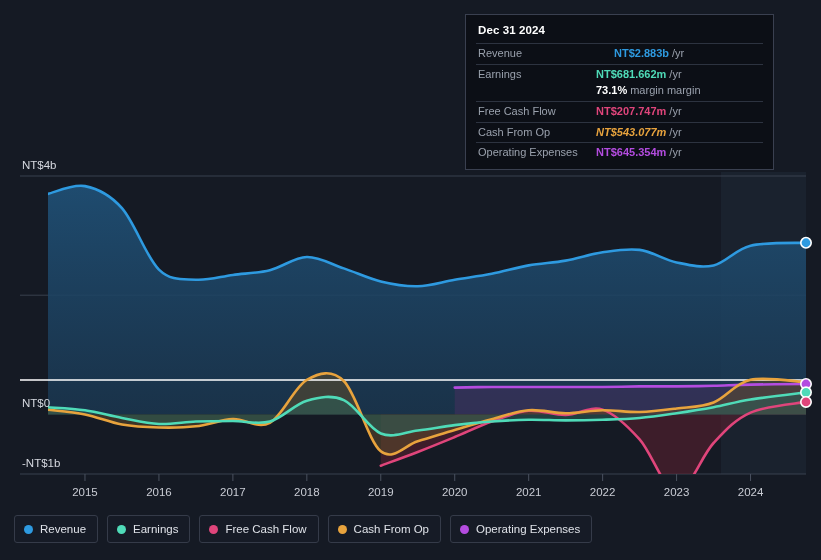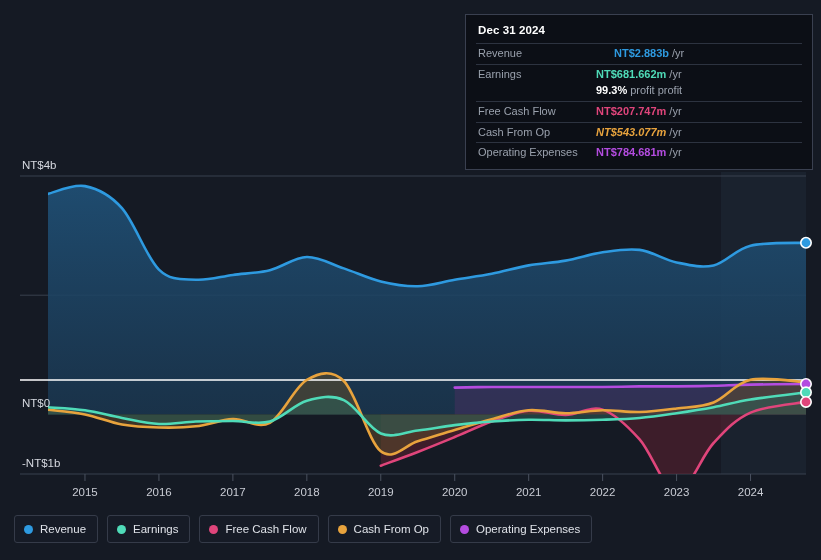--- a/index.html
+++ b/index.html
@@ -27,21 +27,21 @@
     position: absolute;
     left: 0; top: 0;
     width: 821px; height: 500px;
     display: block;
   }
 
   
   #tooltip {
     position: absolute;
     left: 465px; top: 14px;
-    width: 348px;
+    width: 309px;
     background: #0c0f16;
     border: 1px solid #3a4050;
     padding: 8px 10px 6px 10px;
     font-size: 11px;
     line-height: 1.05;
     z-index: 20;
   }
   #tooltip .tt-date {
     font-size: 11.5px;
     font-weight: bold;
@@ -209,33 +209,33 @@
         <div class="tt-row">
           <div class="tt-label">Revenue</div>
           <div><span class="tt-value" style="color: rgb(46, 154, 224); padding-left: 18px;">NT$2.883b</span><span class="tt-suffix">/yr</span></div>
         </div>
         <div class="tt-row">
           <div class="tt-label">Earnings</div>
           <div><span class="tt-value" style="color: rgb(79, 219, 184);">NT$681.662m</span><span class="tt-suffix">/yr</span></div>
         </div>
         <div class="tt-row no-rule">
           <div class="tt-label"></div>
-          <div><span class="tt-margin-val" style="color: rgb(255, 255, 255);">99.3%</span><span class="tt-suffix">profit profit</span></div>
+          <div><span class="tt-margin-val" style="color: rgb(255, 255, 255);">73.1%</span><span class="tt-suffix">margin margin</span></div>
         </div>
         <div class="tt-row">
           <div class="tt-label">Free Cash Flow</div>
           <div><span class="tt-value" style="color: rgb(224, 69, 123);">NT$207.747m</span><span class="tt-suffix">/yr</span></div>
         </div>
         <div class="tt-row">
           <div class="tt-label">Cash From Op</div>
           <div><span class="tt-value" style="color: rgb(232, 163, 61); font-style: italic;">NT$543.077m</span><span class="tt-suffix">/yr</span></div>
         </div>
         <div class="tt-row">
           <div class="tt-label">Operating Expenses</div>
-          <div><span class="tt-value" style="color: rgb(180, 76, 224);">NT$784.681m</span><span class="tt-suffix">/yr</span></div>
+          <div><span class="tt-value" style="color: rgb(180, 76, 224);">NT$645.354m</span><span class="tt-suffix">/yr</span></div>
         </div>
       </div>
   </div>
 
   <div id="legend">
       <div class="legend-item">
         <span class="legend-dot" style="background: rgb(46, 154, 224);"></span>
         <span class="legend-label">Revenue</span>
       </div>
       <div class="legend-item">

